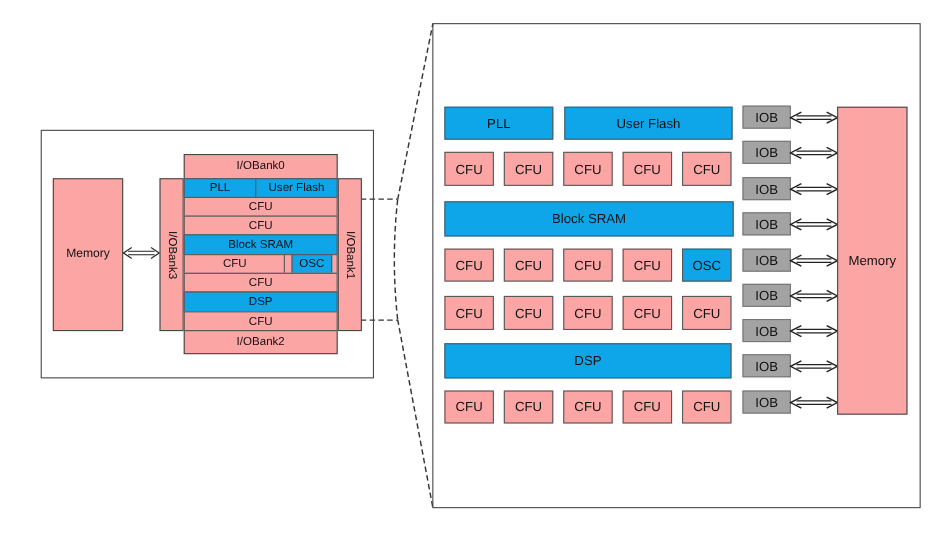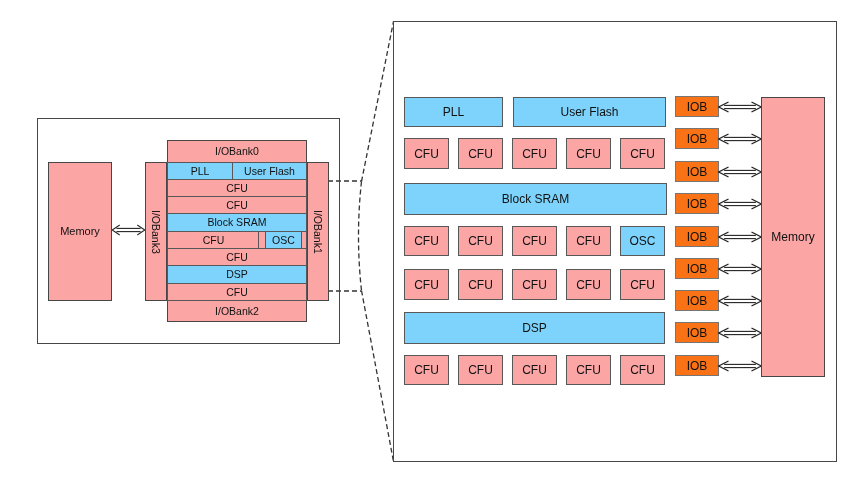--- a/index.html
+++ b/index.html
@@ -8,22 +8,22 @@
     position:relative;width:861px;height:492px;background:#ffffff;
     font-family:"Liberation Sans", sans-serif;color:#111;overflow:hidden;
   }
   .box{
     position:absolute;box-sizing:border-box;background:#fca5a5;
     border:1.5px solid #474747;
     display:flex;align-items:center;justify-content:center;
     text-align:center;line-height:1;
   }
   .thin{border-width:1px;border-color:#585858;}
-  .gray{background:#7dd3fc;}
-  .iob{background:#f97316;border:1.5px solid #767676;}
+  .gray{background:#0ea5e9;}
+  .iob{background:#a3a3a3;border:1.5px solid #767676;}
   .vtext{writing-mode:vertical-rl;}
   .fs10{font-size:10.5px;}
   .fs11{font-size:11px;}
   .fs12{font-size:12px;}
   .vline{position:absolute;width:1px;background:#585858;}
   .overlay{position:absolute;left:0;top:0;pointer-events:none;}
   .arrow-svg{position:absolute;}
 </style>
 </head>
 <body>

